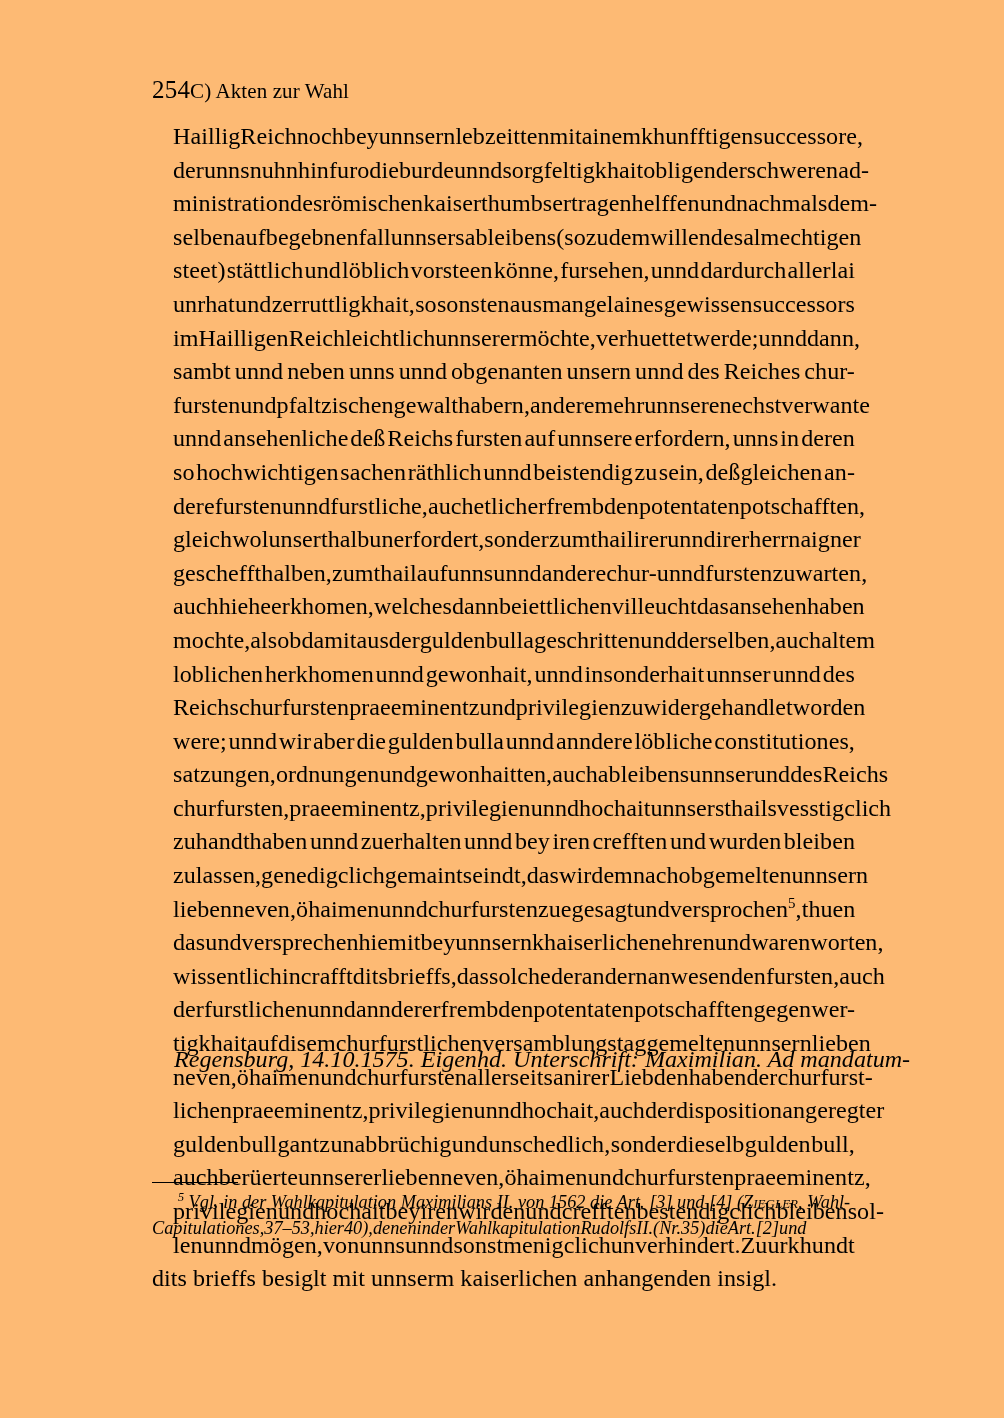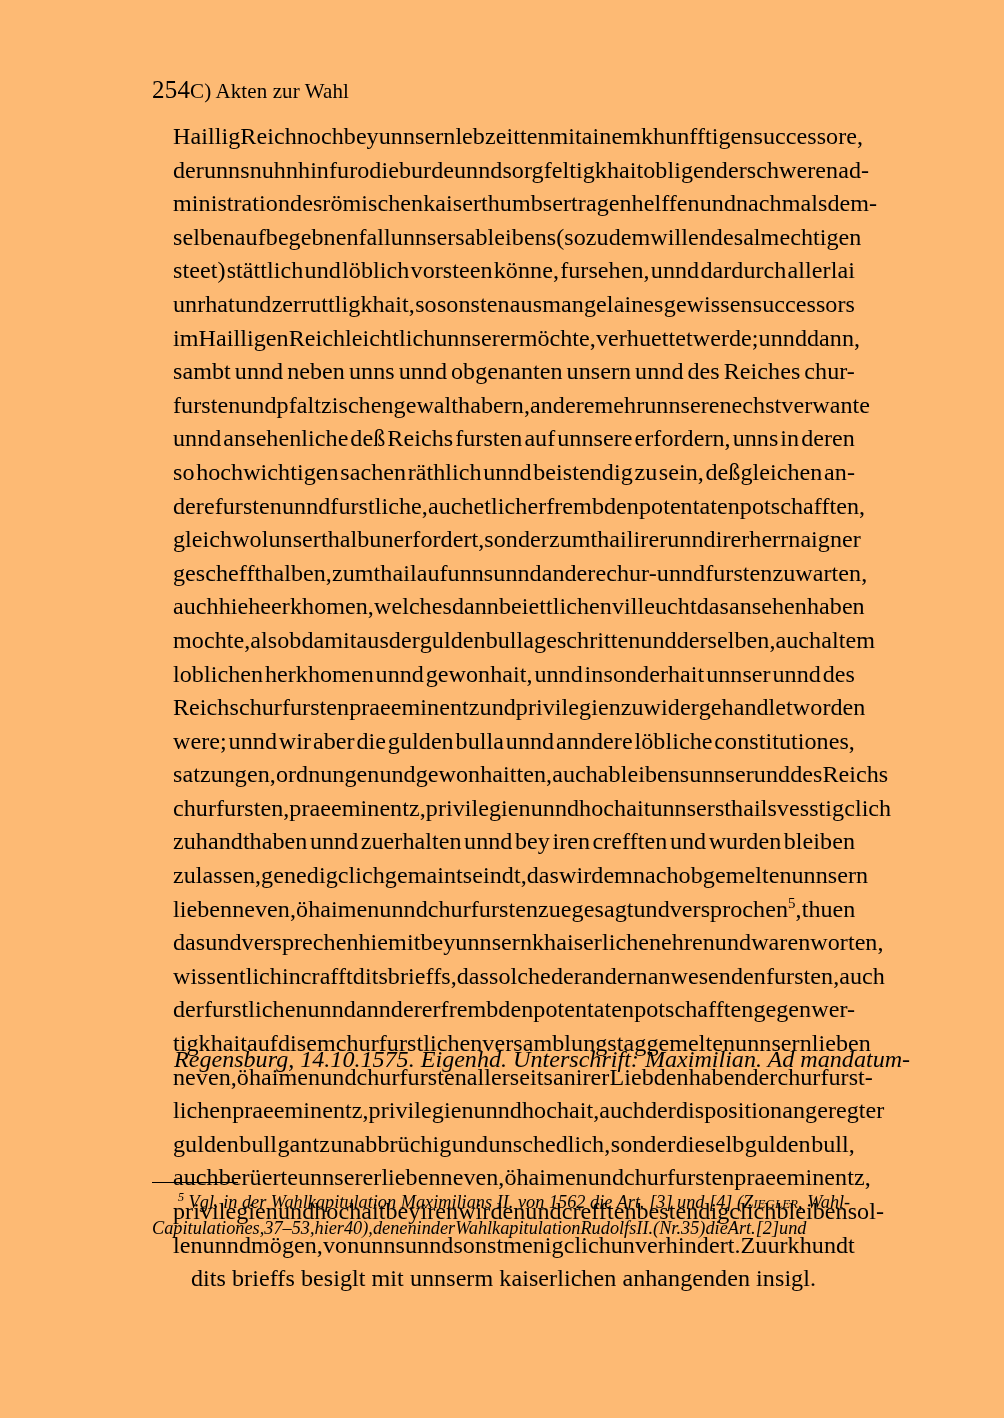--- a/index.html
+++ b/index.html
@@ -58,21 +58,21 @@
   
   .bodyline.justify {
     display: flex;
     justify-content: space-between;
     white-space: nowrap;
     margin-left: 21px;
   }
   .bodyline.justify > span { display: inline-block; }
   .bodyline.last {
     display: block;
-    text-align: center;
+    text-align: left;
   }
   sup.fn-ref {
     font-size: 0.62em;
     vertical-align: super;
     line-height: 0;
   }
   
   .closing {
     position: absolute;
     left: 152px;

